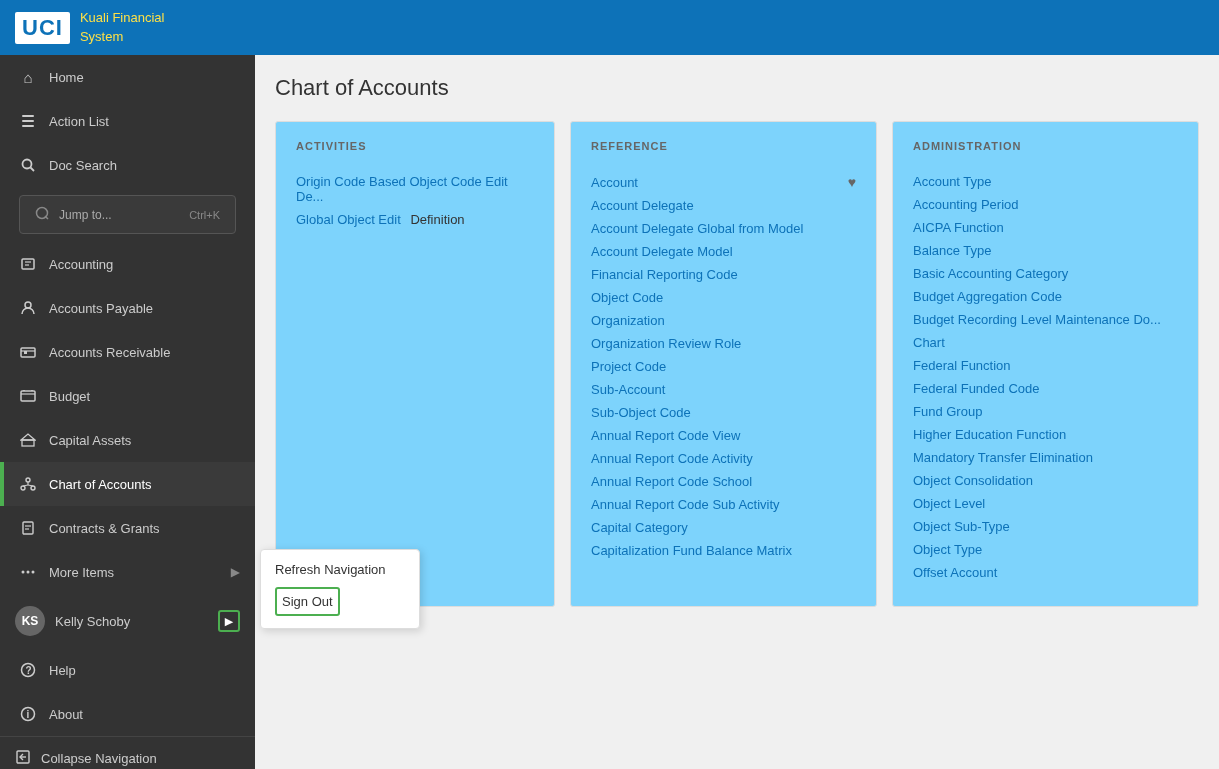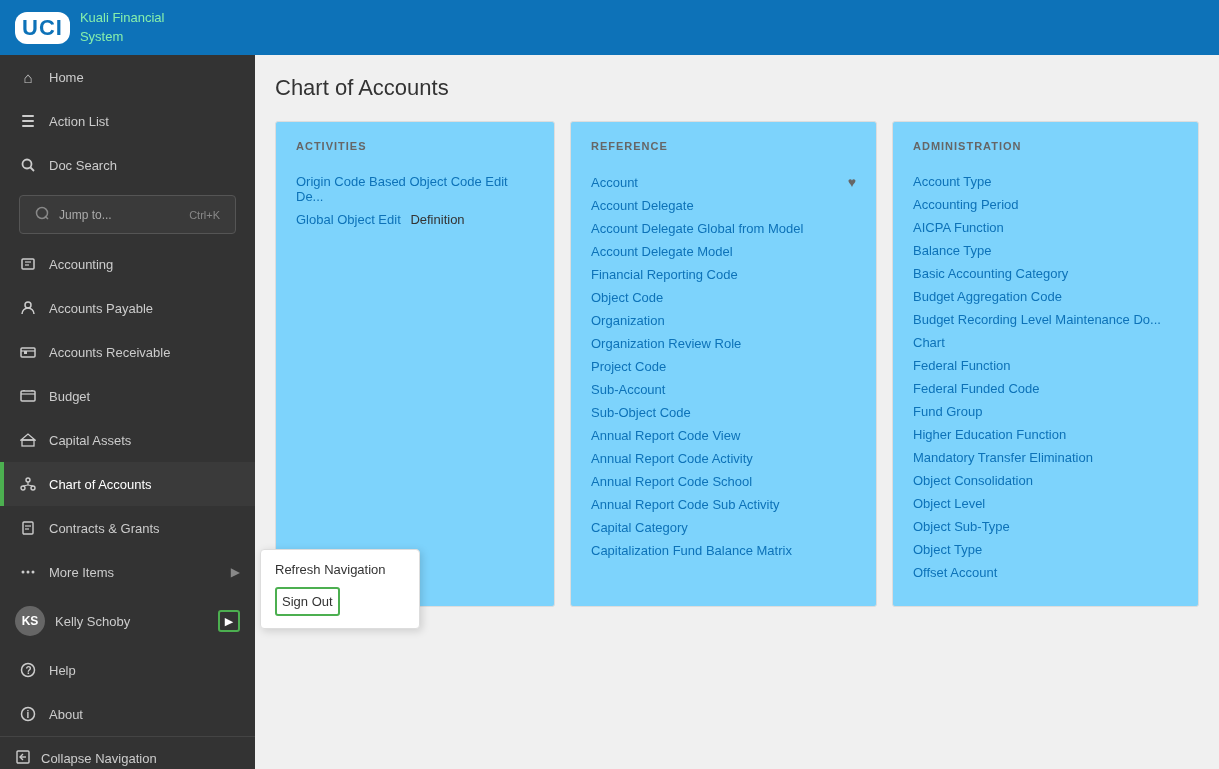--- a/index.html
+++ b/index.html
@@ -18,25 +18,25 @@
       display: flex;
       align-items: center;
       gap: 10px;
     }
     .logo-uci {
       background: white;
       color: #0d72b8;
       font-weight: 900;
       font-size: 22px;
       padding: 3px 7px;
-      border-radius: 12px;
+      border-radius: 2px;
       letter-spacing: 1px;
     }
     .logo-text {
-      color: #86efac;
+      color: #fde047;
       font-size: 13px;
       line-height: 1.4;
       font-weight: 500;
     }
 
     
     .main-layout {
       display: flex;
       flex: 1;
       overflow: hidden;

